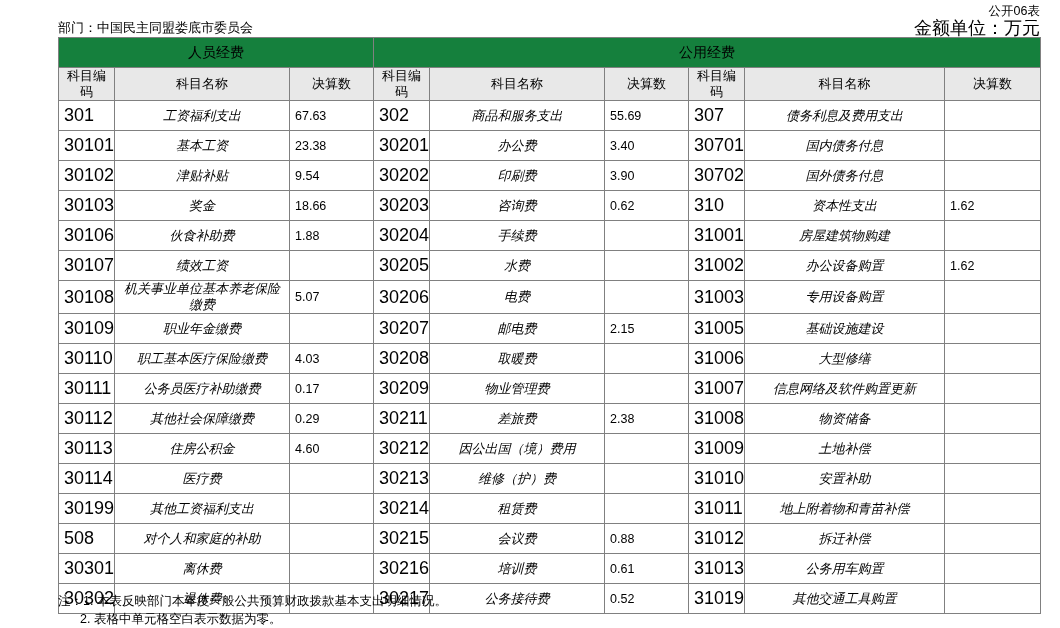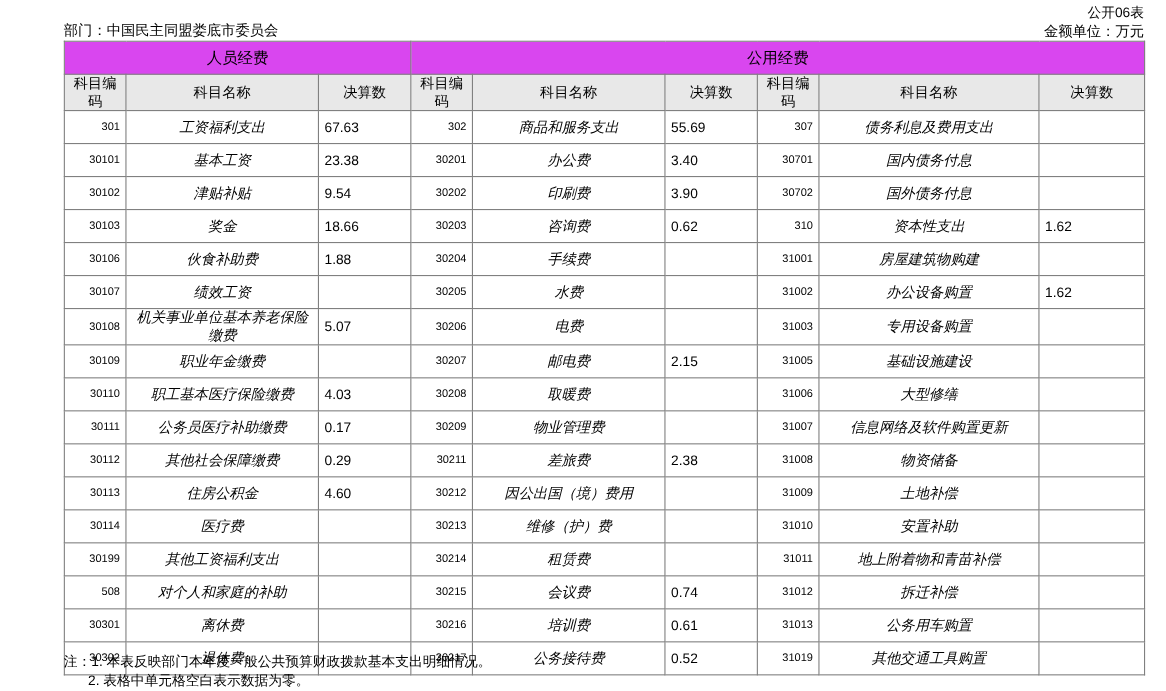--- a/index.html
+++ b/index.html
@@ -35,21 +35,21 @@
     top: 20px;
     left: 58px;
     font-size: 13px;
     line-height: 17px;
     font-family: Liberation Mono, monospace;
   }
   .unit-line {
     position: absolute;
     top: 20px;
     right: 20px;
-    font-size: 13px;
+    font-size: 18px;
     line-height: 17px;
     text-align: center;
   }
   table.budget {
     position: absolute;
     top: 37px;
     left: 58px;
     border-collapse: collapse;
     table-layout: fixed;
     width: 982px;
@@ -57,35 +57,35 @@
   }
   table.budget td, table.budget th {
     border: 1px solid #808080;
     padding: 0 5px;
     height: 30px;
     box-sizing: border-box;
     font-weight: normal;
     vertical-align: middle;
   }
   .grp-head {
-    background: #d946ef;
+    background: #15803d;
     text-align: center;
     font-size: 14px;
     height: 28px;
   }
   .col-head {
     background: #e8e8e8;
     text-align: center;
     font-size: 13px;
     height: 38px;
     line-height: 16px;
   }
   .code {
-    text-align: right;
-    font-size: 10px;
+    text-align: left;
+    font-size: 18px;
   }
   .name {
     text-align: center;
     font-size: 13px;
     line-height: 16px;
     font-style: italic;
   }
   .num {
     font-size: 12.5px;
     padding-right: 8px;
@@ -294,21 +294,21 @@
           <td class="code">31011</td>
           <td class="name">地上附着物和青苗补偿</td>
           <td class="num"></td>
         </tr>
         <tr>
           <td class="code">508</td>
           <td class="name">对个人和家庭的补助</td>
           <td class="num"></td>
           <td class="code">30215</td>
           <td class="name">会议费</td>
-          <td class="num">0.74</td>
+          <td class="num">0.88</td>
           <td class="code">31012</td>
           <td class="name">拆迁补偿</td>
           <td class="num"></td>
         </tr>
         <tr>
           <td class="code">30301</td>
           <td class="name">离休费</td>
           <td class="num"></td>
           <td class="code">30216</td>
           <td class="name">培训费</td>

